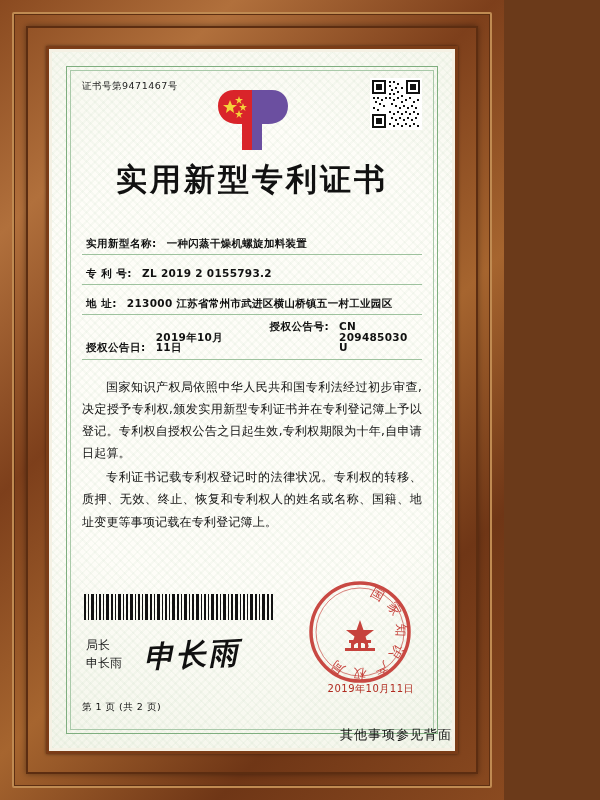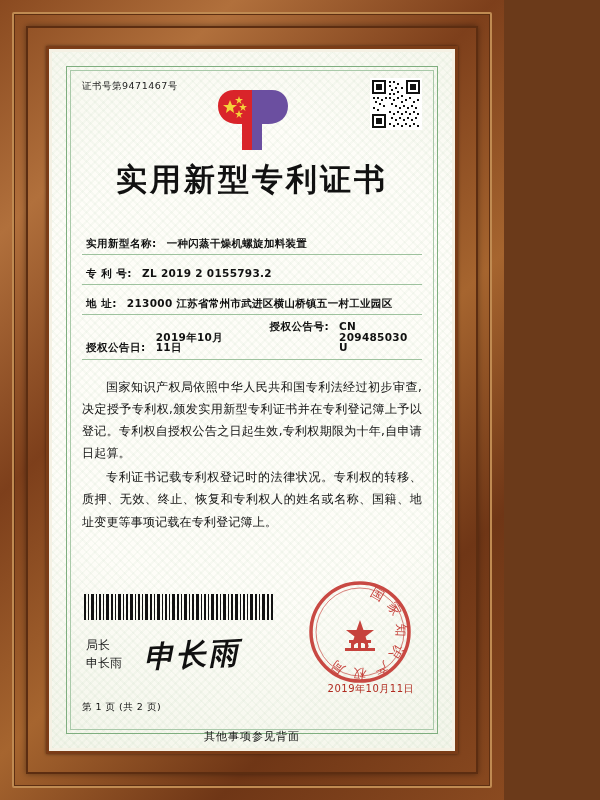--- a/index.html
+++ b/index.html
@@ -123,22 +123,22 @@
   }
   .seal-date{
     position:absolute;right:8px;bottom:32px;font-size:10px;color:#b02a1f;
     letter-spacing:.5px;
   }
   .page-no{
     position:absolute;left:0;right:0;bottom:14px;
     font-size:9.5px;color:#111;letter-spacing:.5px;
   }
   .footer-note{
-    position:absolute;left:0;right:0;bottom:-6px;text-align:center;
-    font-size:11px;color:#111;letter-spacing:1px;
+    position:absolute;left:0;right:0;bottom:-6px;text-align:right;
+    font-size:13px;color:#111;letter-spacing:1px;
   }
 </style>
 </head>
 <body>
 
 <div class="frame-outer">
   <div class="frame-bevel1"></div>
   <div class="frame-inner"></div>
   <div class="frame-liner"></div>
 

